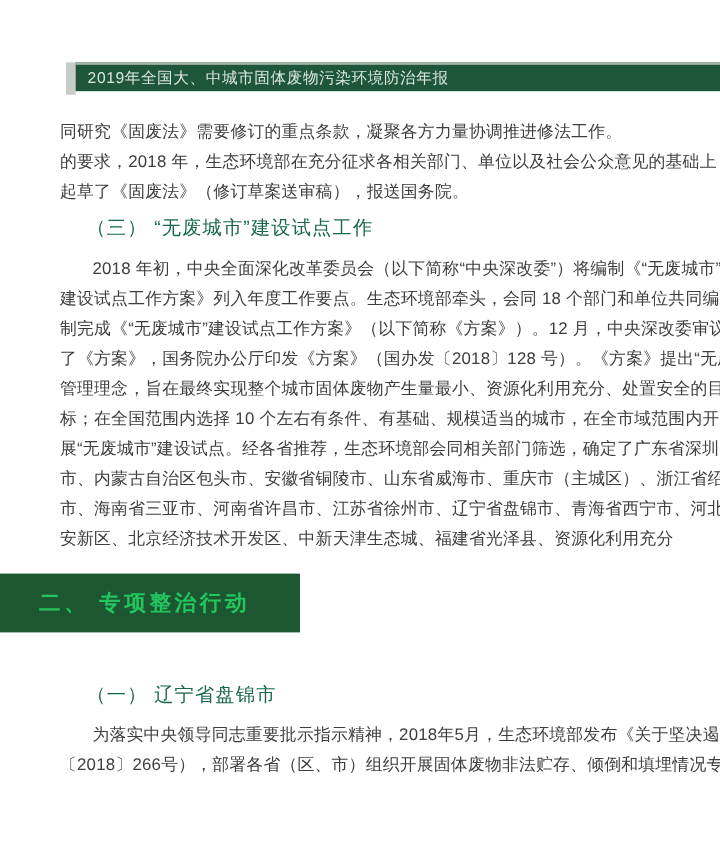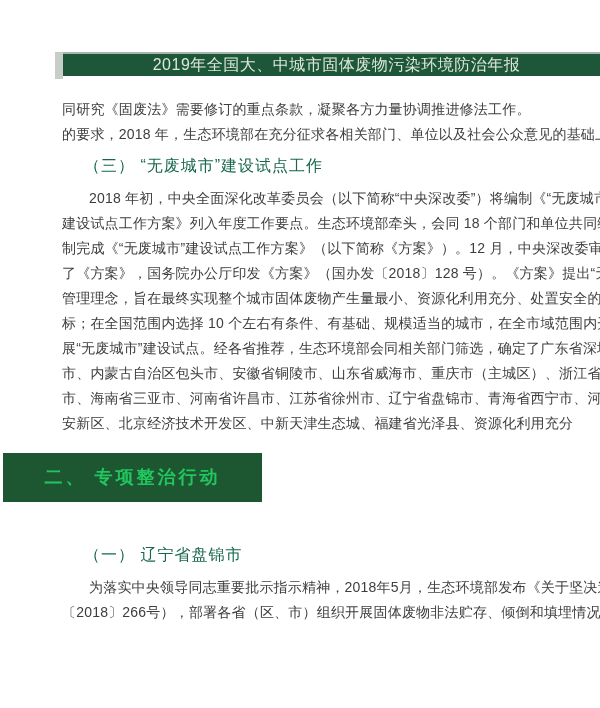--- a/index.html
+++ b/index.html
@@ -14,30 +14,29 @@
   .topbar-edge{
     position:absolute;left:55px;top:52px;width:8px;height:27px;
     background:#c7cdc8;
   }
   .topbar{
     position:absolute;left:63px;top:52px;right:0;height:24px;
     background:#1d5639;
     border-top:2px solid #a9b8ac;
     box-sizing:border-box;
     color:#dbe7db;
-    font-size:16px;
+    font-size:13px;
     line-height:21px;
     padding-left:10px;
     letter-spacing:0.5px;
     white-space:nowrap;
-    text-align:center;
   }
   
   .content{
-    position:absolute;left:62px;top:97px;width:478px;
+    position:absolute;left:50px;top:97px;width:478px;
     color:#3d3d3d;
     font-size:14px;
   }
   .pline{
     height:25px;line-height:25px;
     white-space:nowrap;
     letter-spacing:0.2px;
   }
   .pline.ind{ text-indent:27px; }
   .sec-heading{
@@ -72,20 +71,21 @@
   <div class="topbar-edge"></div>
   <div class="topbar">
     <span>2019年全国大、中城市固体废物污染环境防治年报</span>
   </div>
   <div class="content" id="content">
       <div>
         <div class="pline">同研究《固废法》需要修订的重点条款，凝聚各方力量协调推进修法工作。</div>
       </div>
       <div>
         <div class="pline">的要求，2018 年，生态环境部在充分征求各相关部门、单位以及社会公众意见的基础上，</div>
+        <div class="pline">起草了《固废法》（修订草案送审稿），报送国务院。</div>
       </div>
       <div class="sec-heading">（三） “无废城市”建设试点工作</div>
       <div>
         <div class="pline ind">2018 年初，中央全面深化改革委员会（以下简称“中央深改委”）将编制《“无废城市”</div>
         <div class="pline">建设试点工作方案》列入年度工作要点。生态环境部牵头，会同 18 个部门和单位共同编</div>
         <div class="pline">制完成《“无废城市”建设试点工作方案》（以下简称《方案》）。12 月，中央深改委审议通过</div>
         <div class="pline">了《方案》，国务院办公厅印发《方案》（国办发〔2018〕128 号）。《方案》提出“无废城市”</div>
         <div class="pline">管理理念，旨在最终实现整个城市固体废物产生量最小、资源化利用充分、处置安全的目</div>
         <div class="pline">标；在全国范围内选择 10 个左右有条件、有基础、规模适当的城市，在全市域范围内开</div>
         <div class="pline">展“无废城市”建设试点。经各省推荐，生态环境部会同相关部门筛选，确定了广东省深圳</div>

